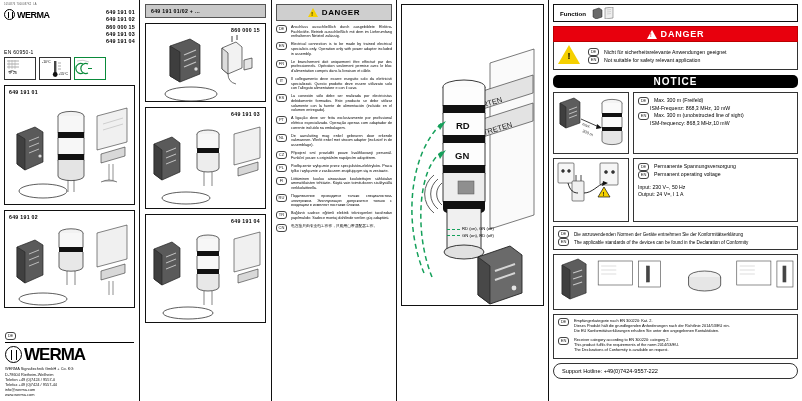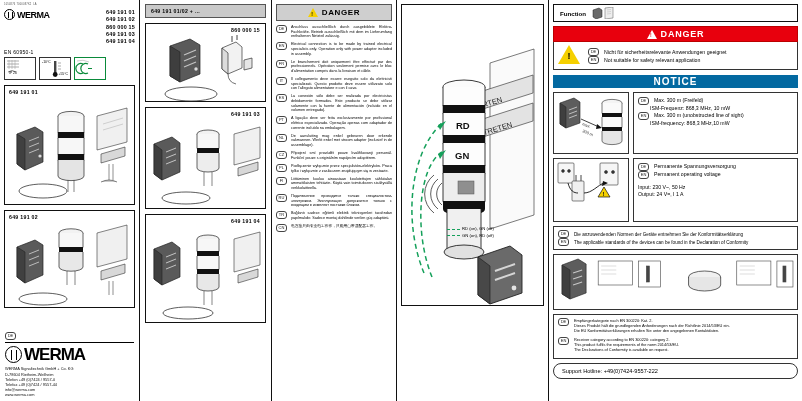--- a/index.html
+++ b/index.html
@@ -55,21 +55,21 @@
   .col5{flex:1;box-sizing:border-box;padding:4px 4px;display:flex;flex-direction:column;}
   .dangerhead{background:#e8000d;color:#fff;text-align:center;font-size:9px;font-weight:bold;letter-spacing:.8px;padding:2px 0;border:1px solid #b00;display:flex;align-items:center;justify-content:center;gap:4px;}
   .tri-w{width:0;height:0;border-left:5px solid transparent;border-right:5px solid transparent;border-bottom:9px solid #fff;position:relative;}
   .tri-w:after{content:"!";position:absolute;left:-1.6px;top:2.6px;font-size:5px;font-weight:bold;color:#e8000d;}
   .dangerbody{border:1px solid #333;border-top:none;display:flex;align-items:center;padding:3px 4px;gap:6px;}
   .warnicon{width:24px;height:21px;position:relative;flex:0 0 auto;}
   .warnicon .wt{width:0;height:0;border-left:11px solid transparent;border-right:11px solid transparent;border-bottom:19px solid #f5d000;position:absolute;left:0;top:0;}
   .warnicon .wi{position:absolute;left:9.5px;top:7px;font-size:9px;font-weight:bold;color:#000;line-height:9px;}
   .dlines{flex:1;}
   .dline{display:flex;gap:3px;align-items:center;font-size:5.2px;line-height:8px;}
-  .noticehead{background:#0369a1;color:#fff;text-align:center;font-size:10px;font-weight:bold;letter-spacing:1px;border-radius:0;padding:1px 0;margin-top:5px;}
+  .noticehead{background:#000000;color:#fff;text-align:center;font-size:10px;font-weight:bold;letter-spacing:1px;border-radius:5px;padding:1px 0;margin-top:5px;}
   .specrow{display:flex;gap:4px;margin-top:4px;}
   .specimg{width:74px;border:1px solid #333;position:relative;background:#fff;}
   .spectxt{flex:1;border:1px solid #333;padding:4px 4px;font-size:5.2px;line-height:7.2px;}
   .spectxt .l{display:flex;gap:3px;}
   .spectxt .ind{padding-left:12px;}
   .confbox{border:1px solid #333;margin-top:4px;padding:3px 4px;font-size:4.6px;line-height:7px;}
   .confbox .l{display:flex;gap:3px;align-items:center;}
   .declbox{border:1px solid #333;margin-top:4px;height:54px;position:relative;background:#fff;}
   .recvbox{border:1px solid #333;margin-top:4px;padding:3px 4px;font-size:3.9px;line-height:5.2px;}
   .recvbox .blk{display:flex;gap:3px;margin-bottom:3px;}

